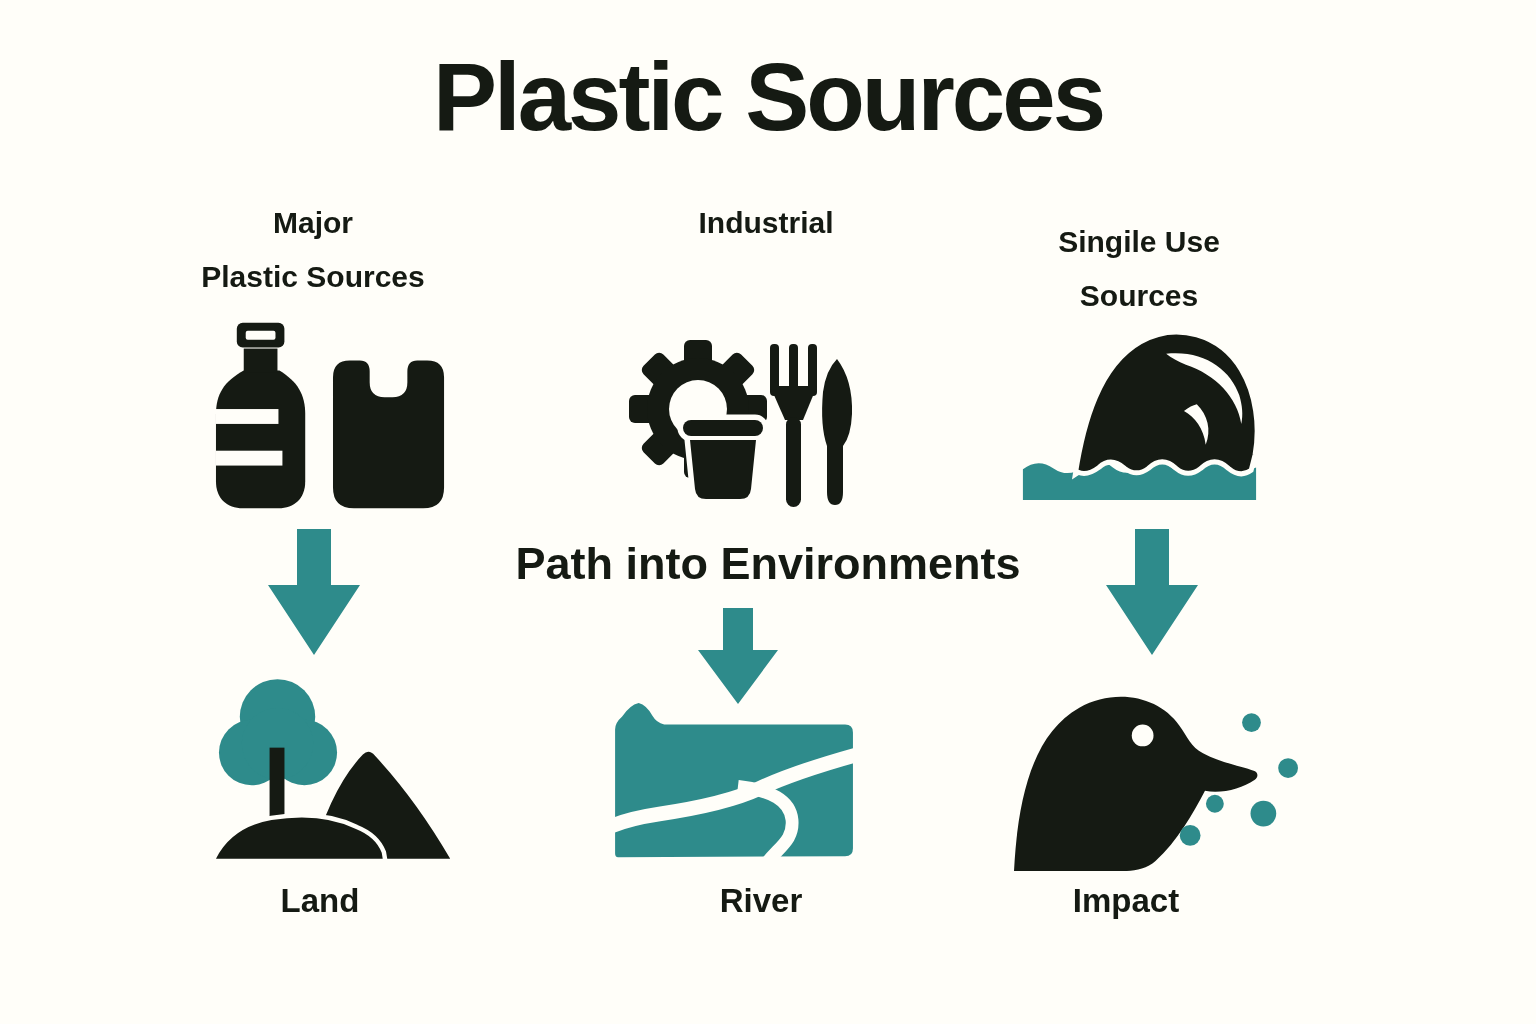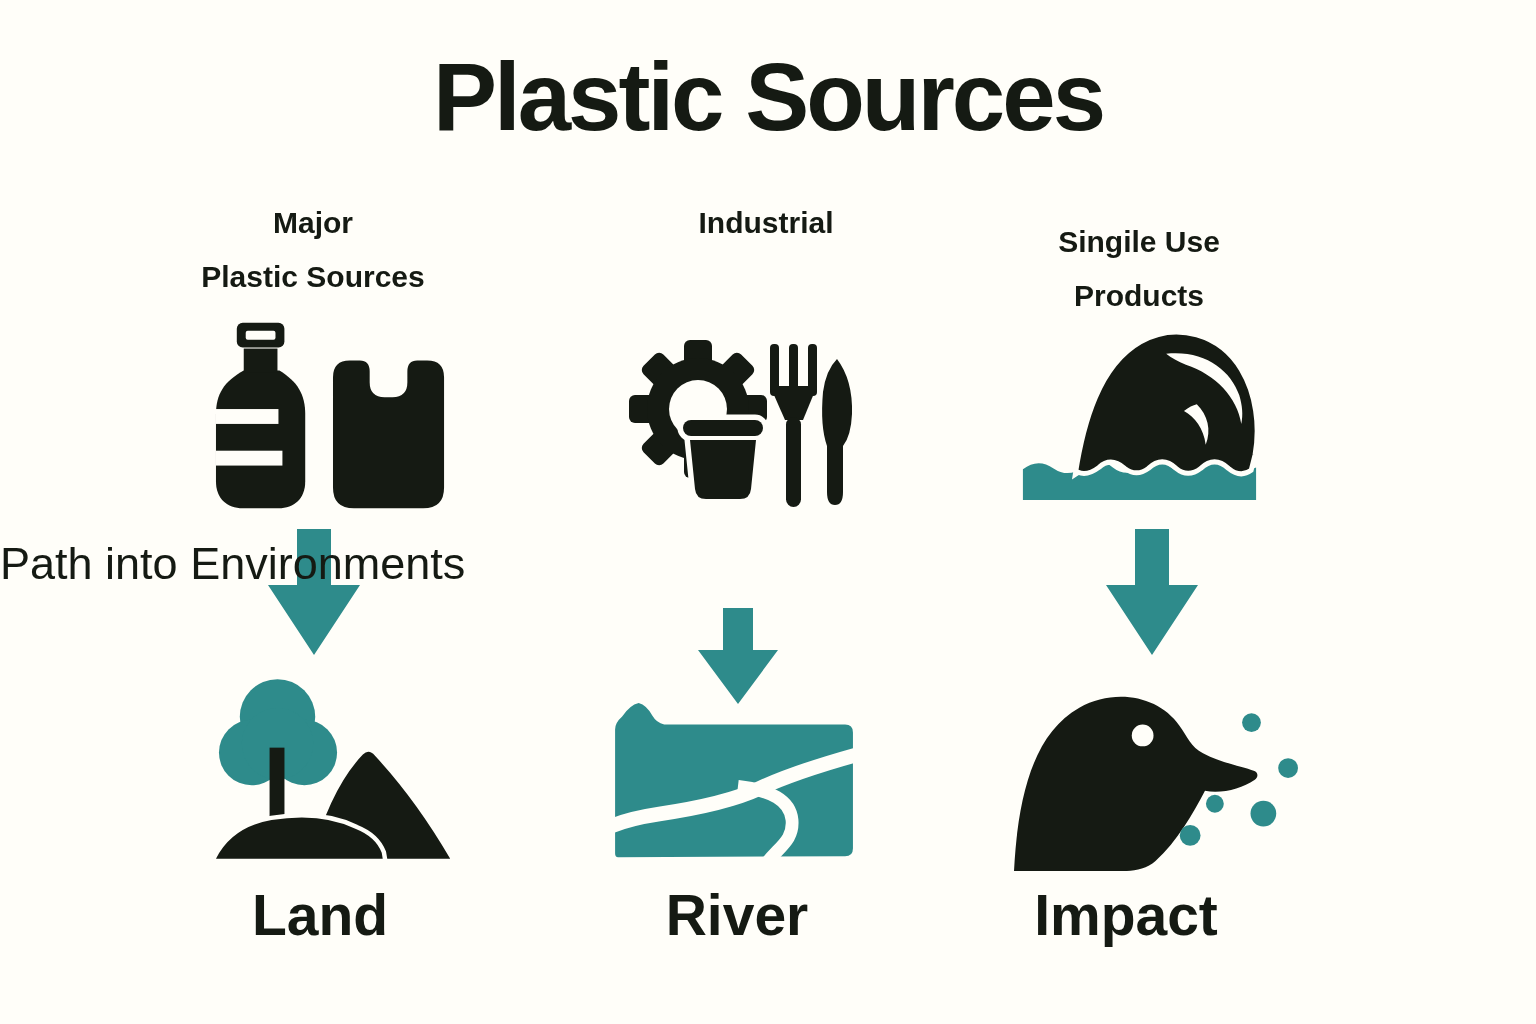--- a/index.html
+++ b/index.html
@@ -19,26 +19,26 @@
     color: var(--ink);
   }
   .col-header {
     position: absolute; top: 196px; width: 420px;
     text-align: center; font-size: 30px; line-height: 54px;
     font-weight: 600; color: var(--ink);
   }
   .col-header span { display: block; }
   .path-label {
     position: absolute; left: 0; right: 0; top: 538px;
-    text-align: left; font-size: 45px; font-weight: 400;
+    text-align: center; font-size: 45px; font-weight: 700;
     color: var(--ink);
   }
   .dest-label {
     position: absolute; top: 882px; width: 420px;
-    text-align: center; font-size: 57px; font-weight: 700;
+    text-align: center; font-size: 33px; font-weight: 700;
     color: var(--ink);
   }
   .icon, .arrow { position: absolute; }
   svg { display: block; }
   .ink  { fill: var(--ink); }
   .teal { fill: var(--teal); }
   .bgf  { fill: var(--background); }
 </style>
 </head>
 <body>
@@ -49,21 +49,21 @@
 
   <div class="col-header" style="left:103px;">
     <span>Major</span>
     <span>Plastic Sources</span>
   </div>
   <div class="col-header" style="left:556px;">
     <span>Industrial</span>
   </div>
   <div class="col-header" style="left:929px;margin-top:19px;">
     <span>Singile Use</span>
-    <span>Products</span>
+    <span>Sources</span>
   </div>
 
   <div class="icon" style="left:213px; top:320px;">
     <svg width="238" height="190" viewBox="0 0 240 190">
       <path class="ink" d="M31,50 L67,50 C85,61 93,74 93,94 L93,162 C93,179 82,189 66,189 L30,189 C14,189 3,179 3,162 L3,94 C3,74 11,61 31,50 Z"></path>
       <rect class="ink" x="31" y="28" width="34" height="24"></rect>
       <rect class="ink" x="24" y="2" width="48" height="25" rx="6"></rect>
       <rect class="bgf" x="33" y="10" width="30" height="9" rx="2"></rect>
       <rect class="bgf" x="3" y="89" width="63" height="15"></rect>
       <rect class="bgf" x="3" y="131" width="67" height="15"></rect>
@@ -162,16 +162,16 @@
         <circle cx="246" cy="39" r="9.5"></circle>
         <circle cx="283" cy="85" r="10"></circle>
         <circle cx="209" cy="121" r="9"></circle>
         <circle cx="258" cy="131" r="13"></circle>
         <circle cx="184" cy="153" r="10.5"></circle>
       </g>
     </svg>
   </div>
 
   <div class="dest-label" style="left:110px;">Land</div>
-  <div class="dest-label" style="left:527px;">River</div>
+  <div class="dest-label" style="left:551px;">River</div>
   <div class="dest-label" style="left:916px;">Impact</div>
 
 </div>
 
 </body></html>

